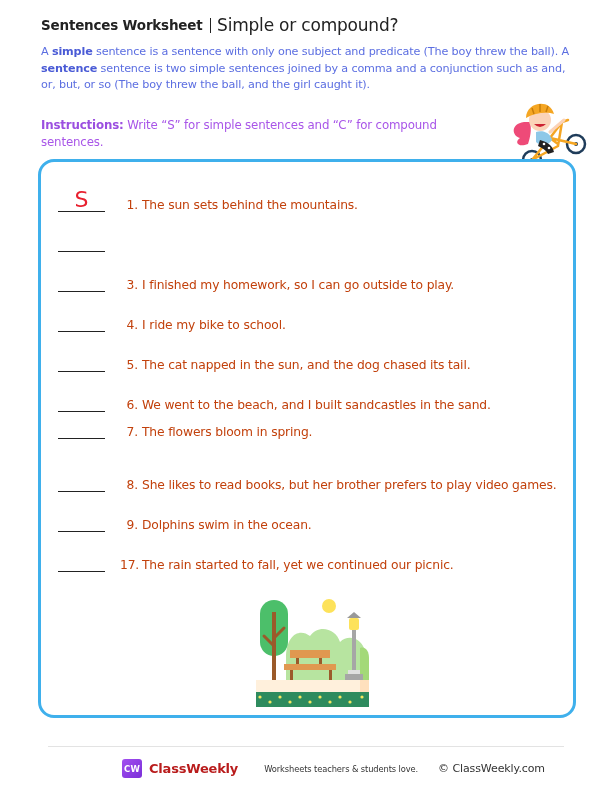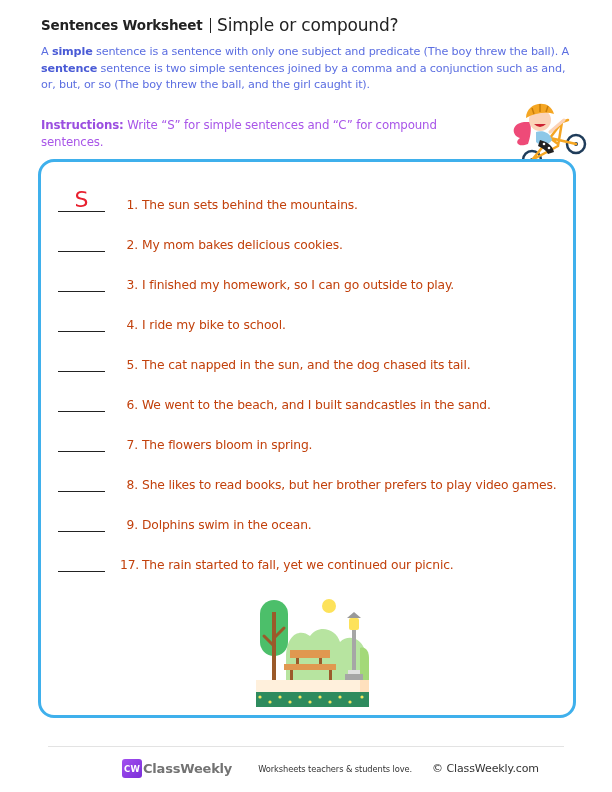--- a/index.html
+++ b/index.html
@@ -25,21 +25,21 @@
     .blank { position: relative; width: 47px; height: 18px; border-bottom: 1px solid #222; margin-right: 18px; }
     .blank .answer { position: absolute; left: 0; right: 0; bottom: -1px; text-align: center; color: #e8202f; font-size: 22px; line-height: 24px; font-family: "DejaVu Sans", sans-serif; }
     .q-text { font-size: 12.3px; color: #c2410c; line-height: 14px; letter-spacing: -0.15px; }
     .q-num { display: inline-block; text-align: right; width: 15px; margin-right: 4px; }
 
     .park { position: absolute; left: 256px; top: 598px; width: 113px; height: 109px; }
 
     .footer-line { position: absolute; left: 48px; top: 746px; width: 516px; height: 1px; background: #e3e3e3; }
     .footer { position: absolute; left: 122px; top: 759px; display: flex; align-items: center; white-space: nowrap; }
     .cw-logo { width: 20px; height: 19px; border-radius: 3px; background: linear-gradient(135deg, #a24ff0, #7b2fd8); color: #fff; font-size: 8.5px; font-weight: bold; display: flex; align-items: center; justify-content: center; letter-spacing: 0.2px; }
-    .cw-name { margin-left: 1px; font-size: 13px; font-weight: bold; color: #737373; letter-spacing: -0.2px; }
+    .cw-name { margin-left: 7px; font-size: 13px; font-weight: bold; color: #b91c1c; letter-spacing: -0.2px; }
     .tagline { margin-left: 26px; font-size: 8.3px; color: #333; letter-spacing: -0.1px; }
     .copyright { margin-left: 20px; font-size: 11px; color: #333; letter-spacing: -0.1px; }
   </style>
 </head>
 <body>
 
 <div class="title-row">
   <span class="title-main">Sentences Worksheet</span>
   <span class="title-sep"></span>
   <span class="title-sub">Simple or compound?</span>
@@ -80,21 +80,20 @@
 <div class="q-row" style="top:194px">
   <div class="blank">
       <span class="answer">S</span>
     </div>
   <span class="q-text"><span class="q-num">1.</span><span>The sun sets behind the mountains.</span></span>
 </div>
 <div class="q-row" style="top:234px">
   <div class="blank">
       <span class="answer"></span>
     </div>
-  <span class="q-text"><span class="q-num">2.</span><span>My mom bakes delicious cookies.</span></span>
 </div>
 <div class="q-row" style="top:274px">
   <div class="blank">
       <span class="answer"></span>
     </div>
   <span class="q-text"><span class="q-num">3.</span><span>I finished my homework, so I can go outside to play.</span></span>
 </div>
 <div class="q-row" style="top:314px">
   <div class="blank">
       <span class="answer"></span>
@@ -106,21 +105,21 @@
       <span class="answer"></span>
     </div>
   <span class="q-text"><span class="q-num">5.</span><span>The cat napped in the sun, and the dog chased its tail.</span></span>
 </div>
 <div class="q-row" style="top:394px">
   <div class="blank">
       <span class="answer"></span>
     </div>
   <span class="q-text"><span class="q-num">6.</span><span>We went to the beach, and I built sandcastles in the sand.</span></span>
 </div>
-<div class="q-row" style="top:434px">
+<div class="q-row" style="top:421px">
   <div class="blank">
       <span class="answer"></span>
     </div>
   <span class="q-text"><span class="q-num">7.</span><span>The flowers bloom in spring.</span></span>
 </div>
 <div class="q-row" style="top:474px">
   <div class="blank">
       <span class="answer"></span>
     </div>
   <span class="q-text"><span class="q-num">8.</span><span>She likes to read books, but her brother prefers to play video games.</span></span>

